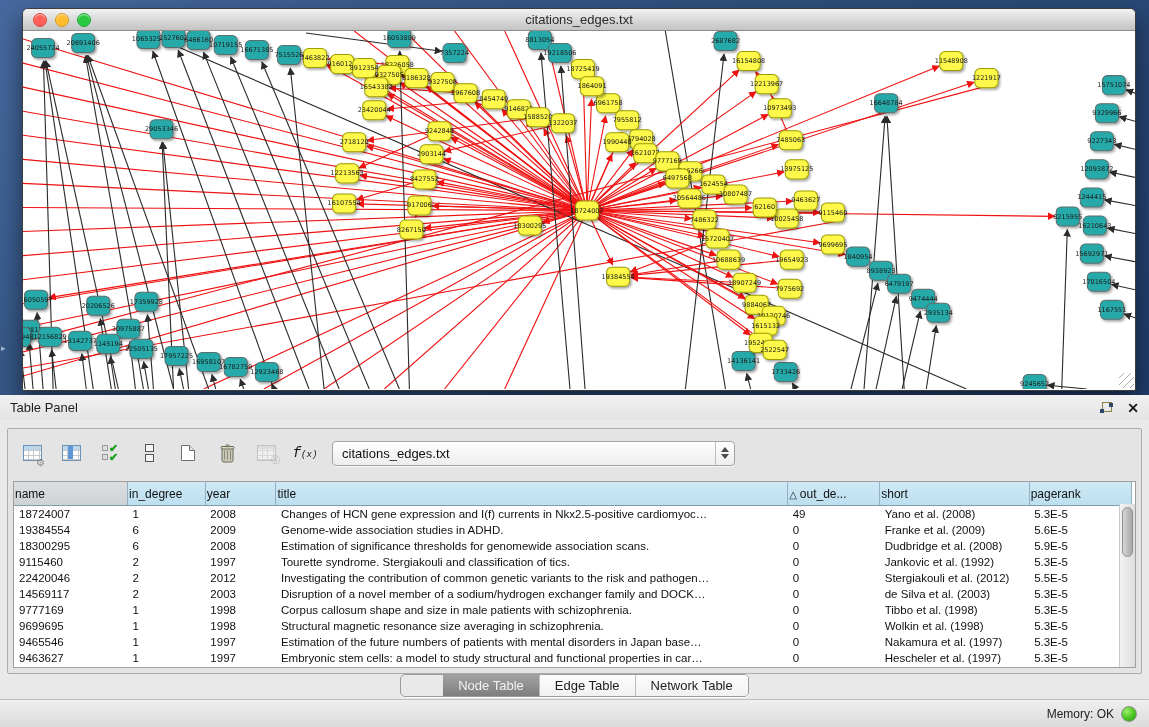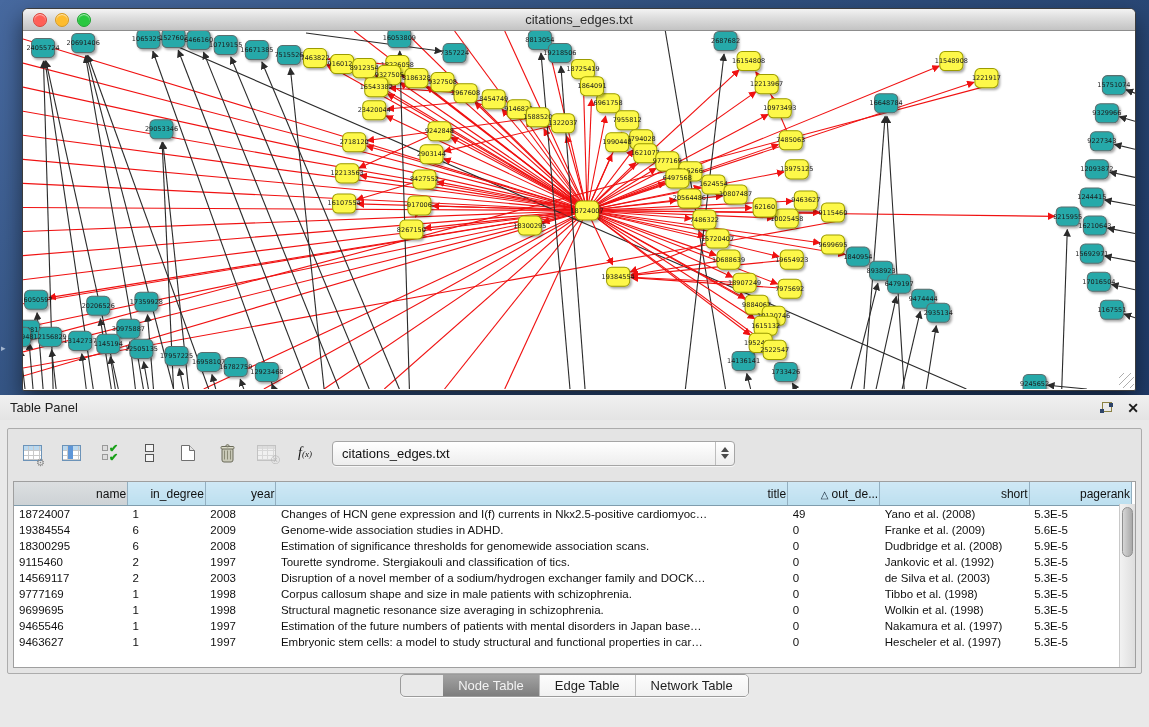--- a/index.html
+++ b/index.html
@@ -48,37 +48,37 @@
   .gear-ov{position:absolute;right:-1px;bottom:-3px;font-size:10px;color:#8a8a8a;}
   .colsel{position:absolute;left:9px;top:5px;width:5px;height:13px;background:#5E96D8;}
   .checks{font-size:11px;line-height:9px;color:#18a018;font-weight:bold;
     display:flex;flex-direction:column;}
   .checks i{font-style:normal;}
   .checks i:before{content:"";display:inline-block;width:4px;height:4px;border:1px solid #9a9a9a;
     background:#ddd;margin-right:1px;vertical-align:1px;}
   .dom-ic{display:flex;flex-direction:column;gap:2px;}
   .dom-ic i{width:7px;height:6px;border:1px solid #555;background:#f4f4f4;}
   .xov{position:absolute;right:-2px;bottom:-2px;font-size:9px;color:#777;}
-  .fx{font-family:Liberation Serif, serif;font-style:italic;font-size:14px;color:#111;}
+  .fx{font-family:Liberation Mono, monospace;font-style:italic;font-size:14px;color:#111;}
   .fx small{font-size:9px;}
 
   .combo{width:392px;height:23px;border:1px solid #A5A5A5;border-radius:4px;
     background:linear-gradient(#FFFFFF,#EDEDED);display:flex;align-items:center;
     font-size:13px;color:#111;padding:0 0 0 9px;cursor:pointer;box-shadow:0 1px 0 rgba(255,255,255,.7);}
   .combo .val{flex:1;}
   .stepper{width:18px;height:100%;border-left:1px solid #BDBDBD;display:flex;flex-direction:column;
     align-items:center;justify-content:center;gap:2px;}
   .stepper i{width:0;height:0;border-left:4px solid transparent;border-right:4px solid transparent;}
   .stepper .up{border-bottom:5px solid #4a4a4a;}
   .stepper .dn{border-top:5px solid #4a4a4a;}
 
   .table-wrap{position:absolute;left:5px;right:5px;top:52px;bottom:5px;
     border:1px solid #9F9F9F;background:#fff;overflow:hidden;}
   table.data{border-collapse:collapse;table-layout:fixed;width:1118px;font-size:11.5px;}
-  table.data th{height:21px;font-weight:normal;font-size:12px;color:#111;text-align:right;
+  table.data th{height:21px;font-weight:normal;font-size:12px;color:#111;text-align:left;
     background:linear-gradient(#CFE8F5,#BCDFEF);border-right:1px solid #93AFC0;
     border-bottom:1px solid #7F9CAD;overflow:hidden;white-space:nowrap;}
   table.data th.first{background:linear-gradient(#DCDFE1,#CDD2D5);}
   table.data td{height:16px;padding:0 5px;white-space:nowrap;overflow:hidden;color:#101010;}
   td.num{padding-left:8px;}
   .c0{width:111px;} .c1{width:76px;} .c2{width:69px;} .c3{width:500px;}
   .c4{width:90px;} .c5{width:146px;} .c6{width:100px;}
   .sortarrow{font-size:10px;margin-right:3px;color:#123;}
   .vscroll{position:absolute;right:0;top:22px;bottom:0;width:15px;
     background:linear-gradient(to right,#F2F2F2,#DEDEDE);border-left:1px solid #C9C9C9;}
@@ -848,20 +848,29 @@
             <tr>
               <td class="num">9115460</td>
               <td class="num">2</td>
               <td class="num">1997</td>
               <td>Tourette syndrome. Stergiakouli and classification of tics.</td>
               <td class="num">0</td>
               <td>Jankovic et al. (1992)</td>
               <td class="num">5.3E-5</td>
             </tr>
             <tr>
+              <td class="num">22420046</td>
+              <td class="num">2</td>
+              <td class="num">2012</td>
+              <td>Investigating the contribution of common genetic variants to the risk and pathogen…</td>
+              <td class="num">0</td>
+              <td>Stergiakouli et al. (2012)</td>
+              <td class="num">5.5E-5</td>
+            </tr>
+            <tr>
               <td class="num">14569117</td>
               <td class="num">2</td>
               <td class="num">2003</td>
               <td>Disruption of a novel member of a sodium/hydrogen exchanger family and DOCK…</td>
               <td class="num">0</td>
               <td>de Silva et al. (2003)</td>
               <td class="num">5.3E-5</td>
             </tr>
             <tr>
               <td class="num">9777169</td>
@@ -908,13 +917,17 @@
   </div>
 
   <div class="tabbar">
     <div class="seg">
       <span class="tab active">Node Table</span>
       <span class="tab">Edge Table</span>
       <span class="tab">Network Table</span>
     </div>
   </div>
 
+  <div class="statusbar">
+    <span>Memory: OK</span>
+    <span class="memdot"></span>
+  </div>
 </div>
 
 </body></html>

